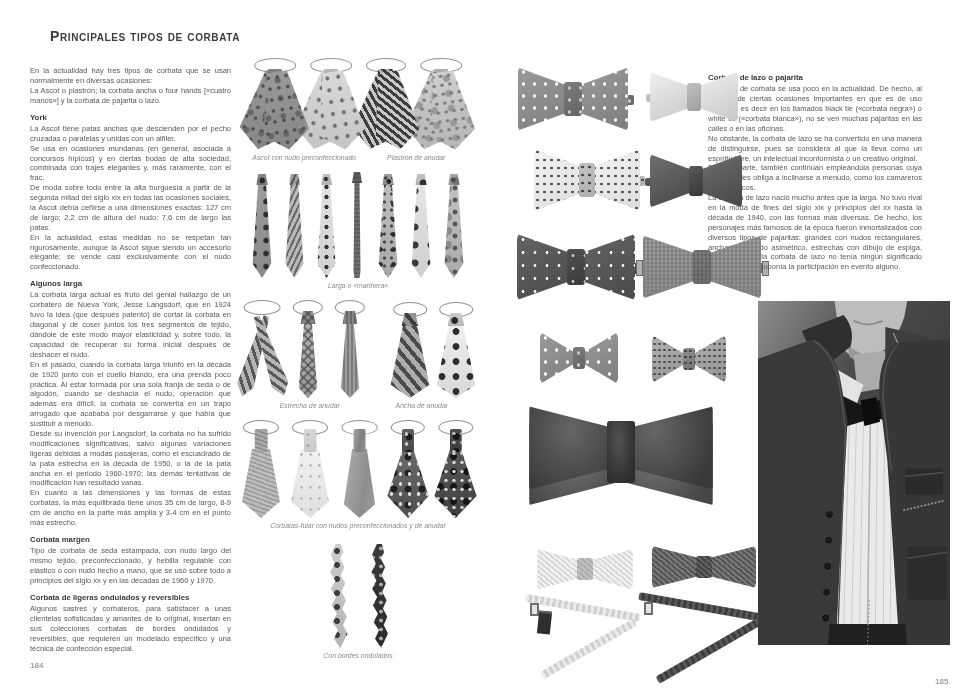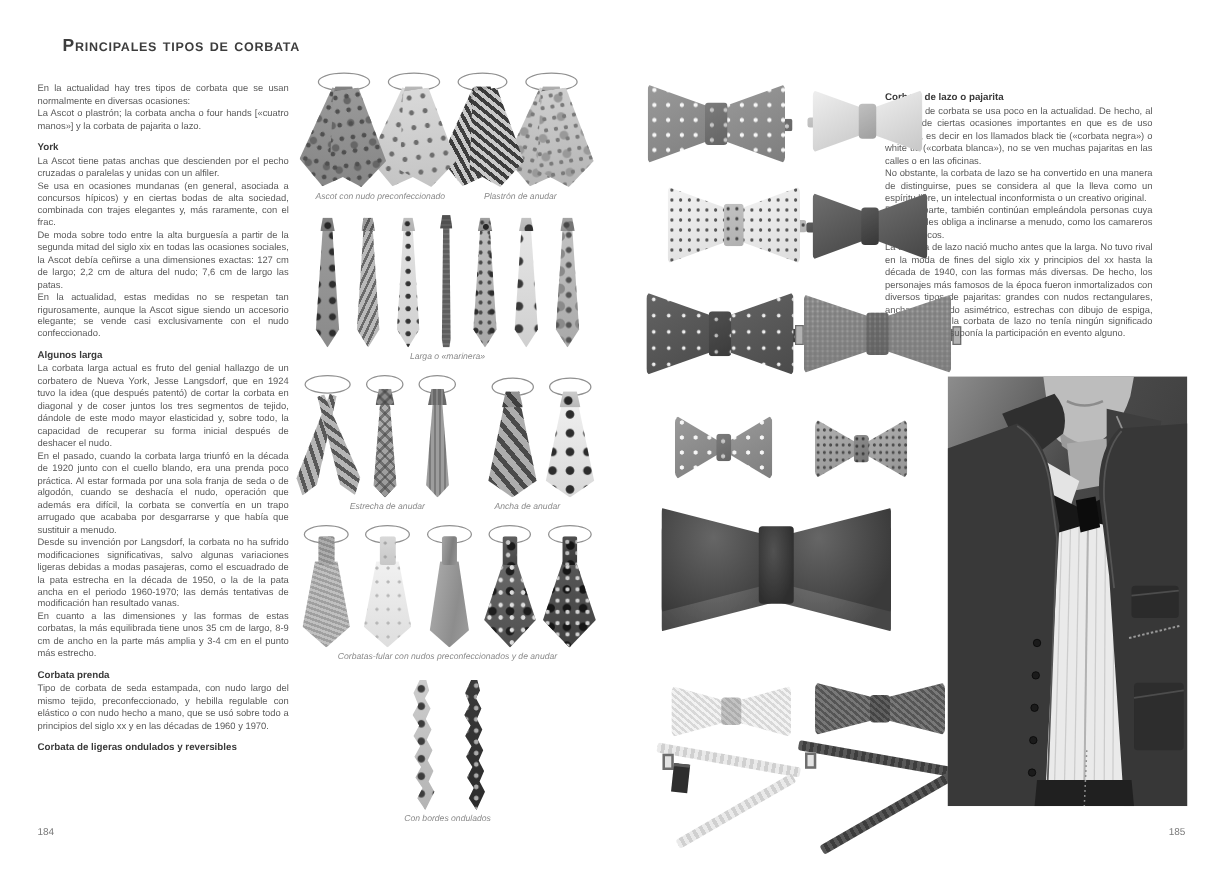--- a/index.html
+++ b/index.html
@@ -8,21 +8,21 @@
   
   #header-title{position:absolute;left:30px;top:28px;font-variant:small-caps;
     font-size:14px;letter-spacing:.6px;color:#3d3d3d;font-weight:bold;margin-left:20px;}
   .textcol{position:absolute;text-align:justify;font-size:7.5px;line-height:1.32;color:#595959;}
   #left-col{left:30px;top:66px;width:201px;}
   #right-col{left:708px;top:66px;width:214px;}
   .sec h3{font-size:7.8px;margin:7px 0 1px 0;color:#3a3a3a;font-weight:bold;text-align:left;}
   .sec h3:empty{display:none;margin:0;}
   .sec p{margin:0 0 2px 0;white-space:pre-line;}
   .pagenum{position:absolute;top:661px;font-size:8px;color:#7a7a7a;}
-  #pn-left{left:30px;} #pn-right{left:935px;}
+  #pn-left{left:30px;} #pn-right{left:935px;margin-top:16px;}
   
   #illustrations{position:absolute;left:246px;top:58px;width:224px;}
   .ill-group{margin-bottom:11px;}
   .tie-row{display:flex;justify-content:center;align-items:flex-end;gap:4px;}
   .cap-row{display:flex;margin-top:4px;}
   .caption{font-size:6.9px;font-style:italic;color:#8a8a8a;text-align:center;}
   .spacer{flex:0 0 auto;}
   .tie{position:relative;flex:0 0 auto;}
   .loop{position:absolute;top:0;left:50%;transform:translateX(-50%);width:80%;height:15px;
         border:1.5px solid #909090;border-radius:50%;box-sizing:border-box;z-index:0;}
@@ -152,25 +152,26 @@
 En la actualidad, estas medidas no se respetan tan rigurosamente, aunque la Ascot sigue siendo un accesorio elegante; se vende casi exclusivamente con el nudo confeccionado.</p>
     </div>
     <div class="sec">
       <h3>Algunos larga</h3>
       <p>La corbata larga actual es fruto del genial hallazgo de un corbatero de Nueva York, Jesse Langsdorf, que en 1924 tuvo la idea (que después patentó) de cortar la corbata en diagonal y de coser juntos los tres segmentos de tejido, dándole de este modo mayor elasticidad y, sobre todo, la capacidad de recuperar su forma inicial después de deshacer el nudo.
 En el pasado, cuando la corbata larga triunfó en la década de 1920 junto con el cuello blando, era una prenda poco práctica. Al estar formada por una sola franja de seda o de algodón, cuando se deshacía el nudo, operación que además era difícil, la corbata se convertía en un trapo arrugado que acababa por desgarrarse y que había que sustituir a menudo.
 Desde su invención por Langsdorf, la corbata no ha sufrido modificaciones significativas, salvo algunas variaciones ligeras debidas a modas pasajeras, como el escuadrado de la pata estrecha en la década de 1950, o la de la pata ancha en el periodo 1960-1970; las demás tentativas de modificación han resultado vanas.
 En cuanto a las dimensiones y las formas de estas corbatas, la más equilibrada tiene unos 35 cm de largo, 8-9 cm de ancho en la parte más amplia y 3-4 cm en el punto más estrecho.</p>
     </div>
     <div class="sec">
-      <h3>Corbata prenda</h3>
+      <h3>Corbata margen</h3>
       <p>Tipo de corbata de seda estampada, con nudo largo del mismo tejido, preconfeccionado, y hebilla regulable con elástico o con nudo hecho a mano, que se usó sobre todo a principios del siglo xx y en las décadas de 1960 y 1970.</p>
     </div>
     <div class="sec">
       <h3>Corbata de ligeras ondulados y reversibles</h3>
+      <p>Algunos sastres y corbateros, para satisfacer a unas clientelas sofisticadas y amantes de lo original, insertan en sus colecciones corbatas de bordes ondulados y reversibles, que requieren un modelado específico y una técnica de confección especial.</p>
     </div>
   </div>
 
   <div id="illustrations">
       <div class="ill-group">
         <div class="tie-row">
           <div class="tie t-ascot" style="width: 52px; height: 92px;">
             <div class="loop"></div>
             <div class="knot p-paisley-dark"></div>
             <div class="blade b1 p-paisley-dark"></div>

